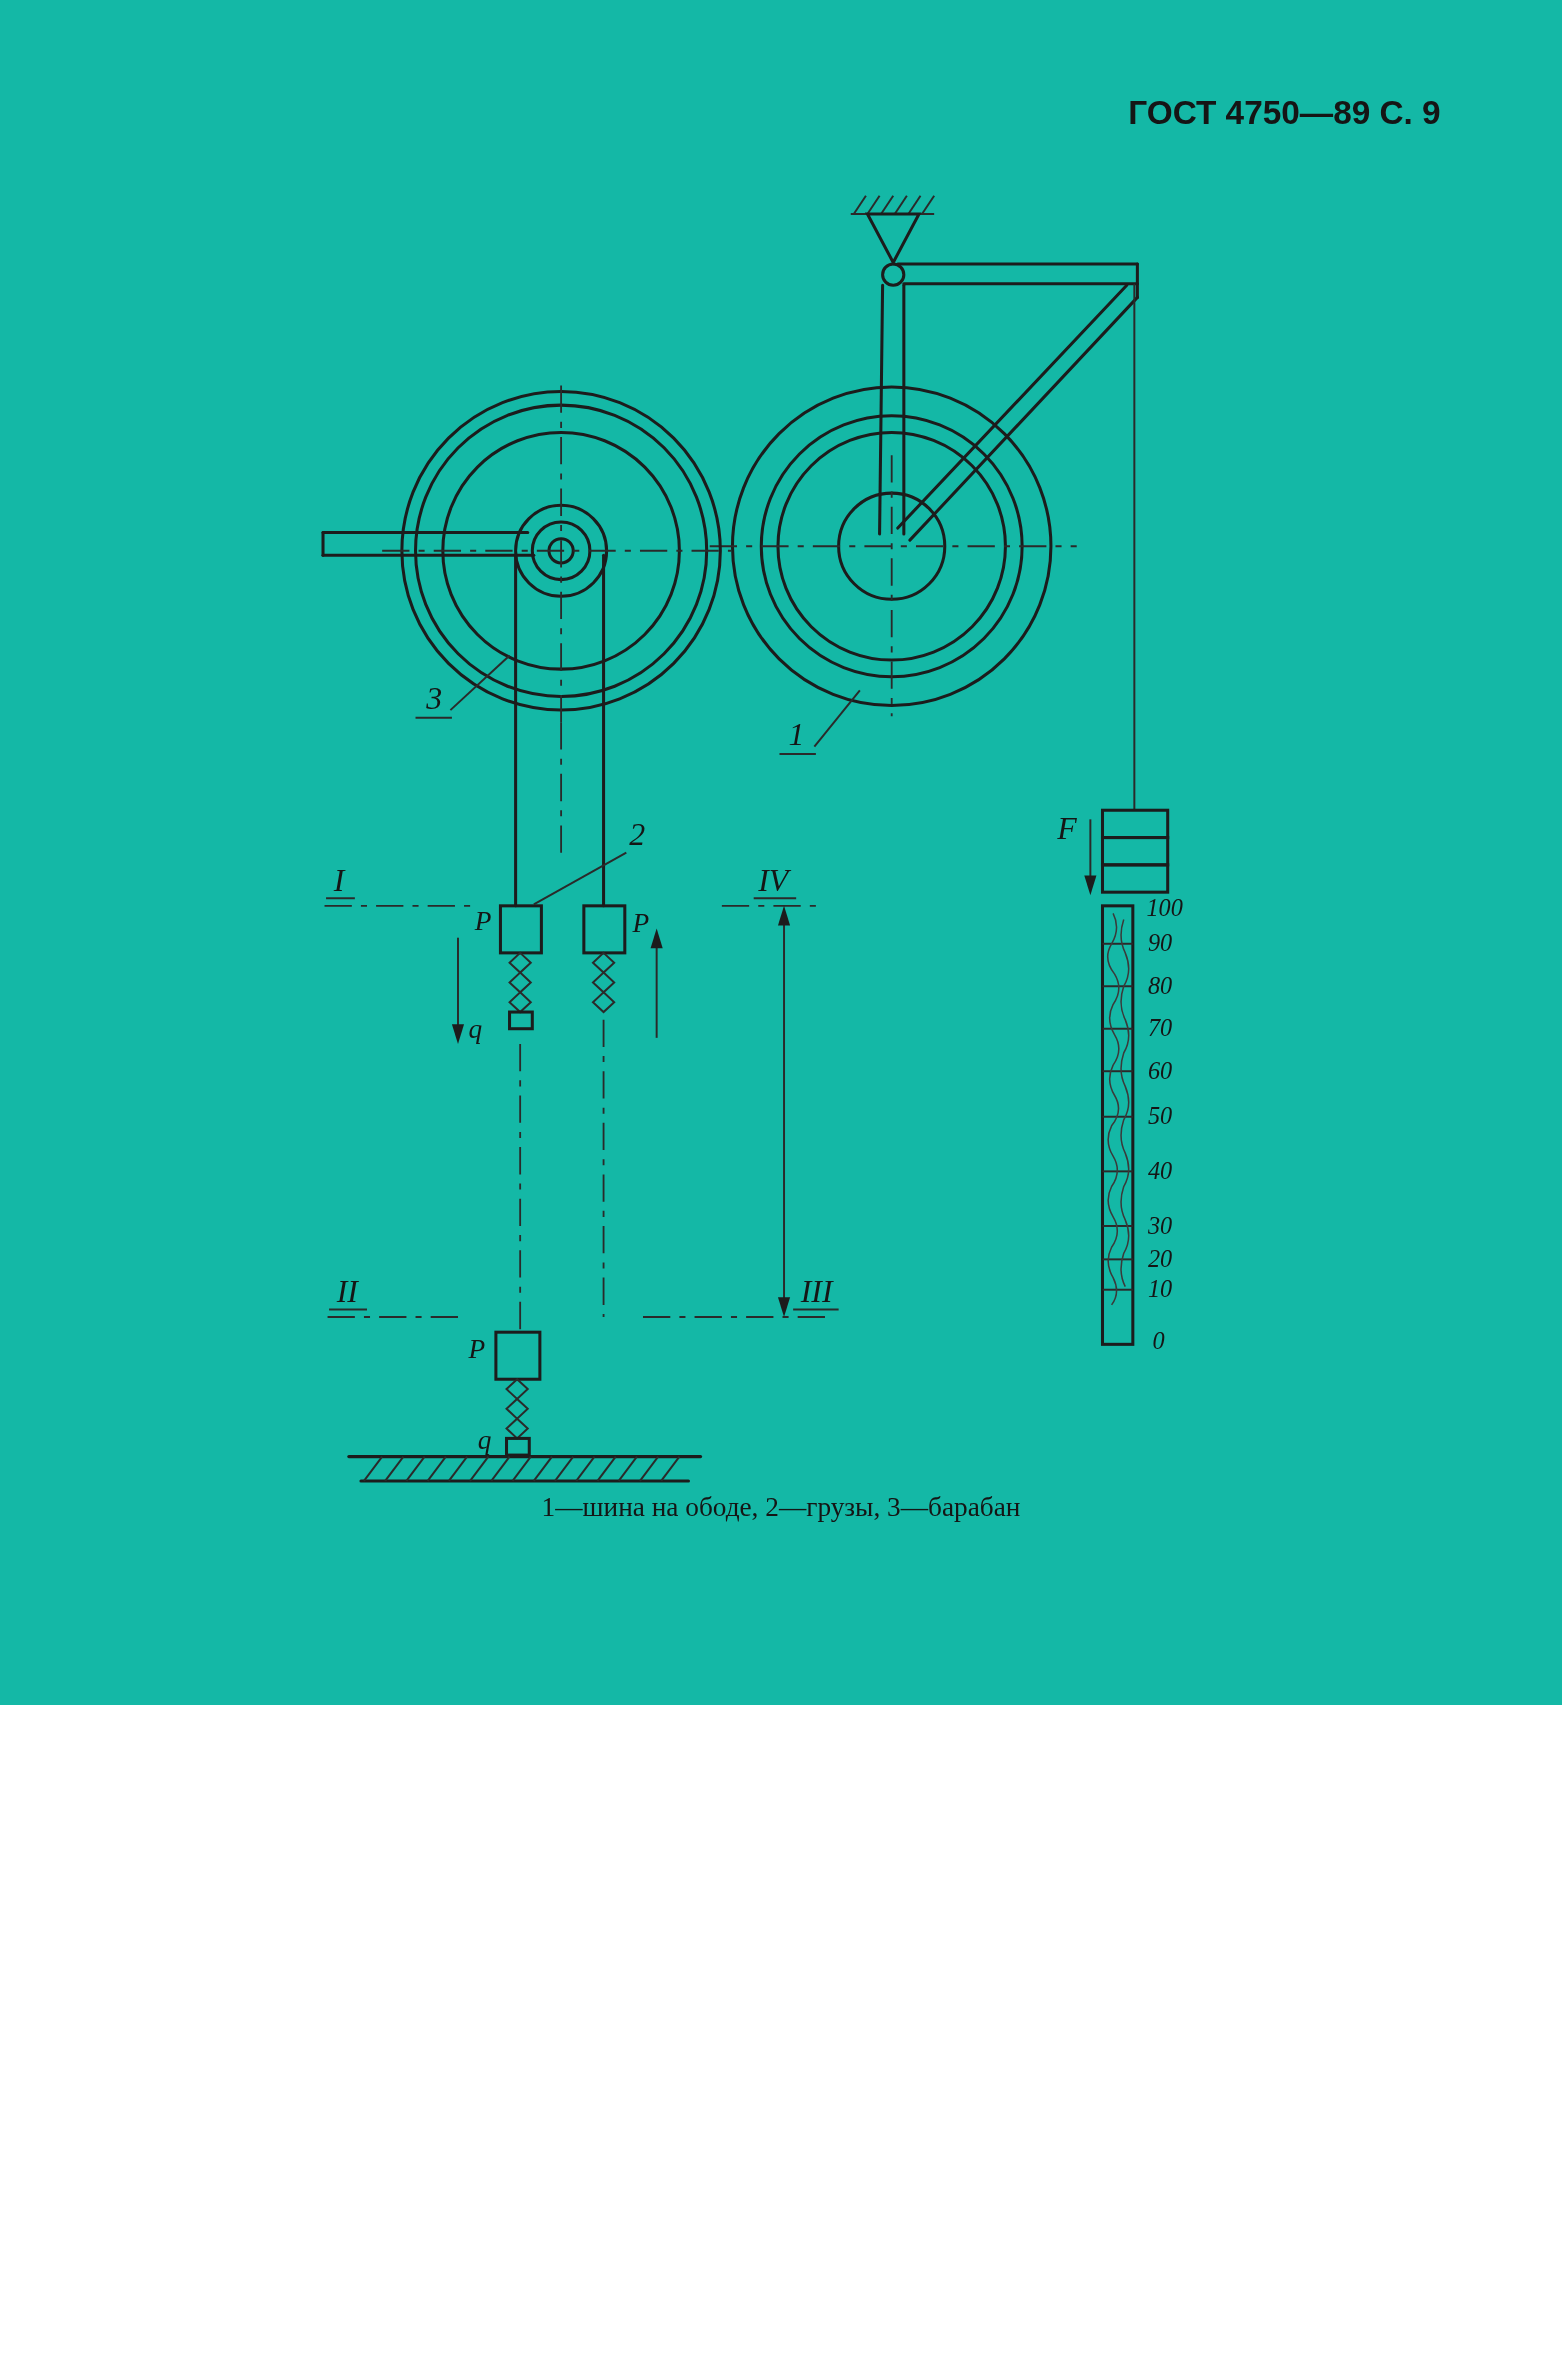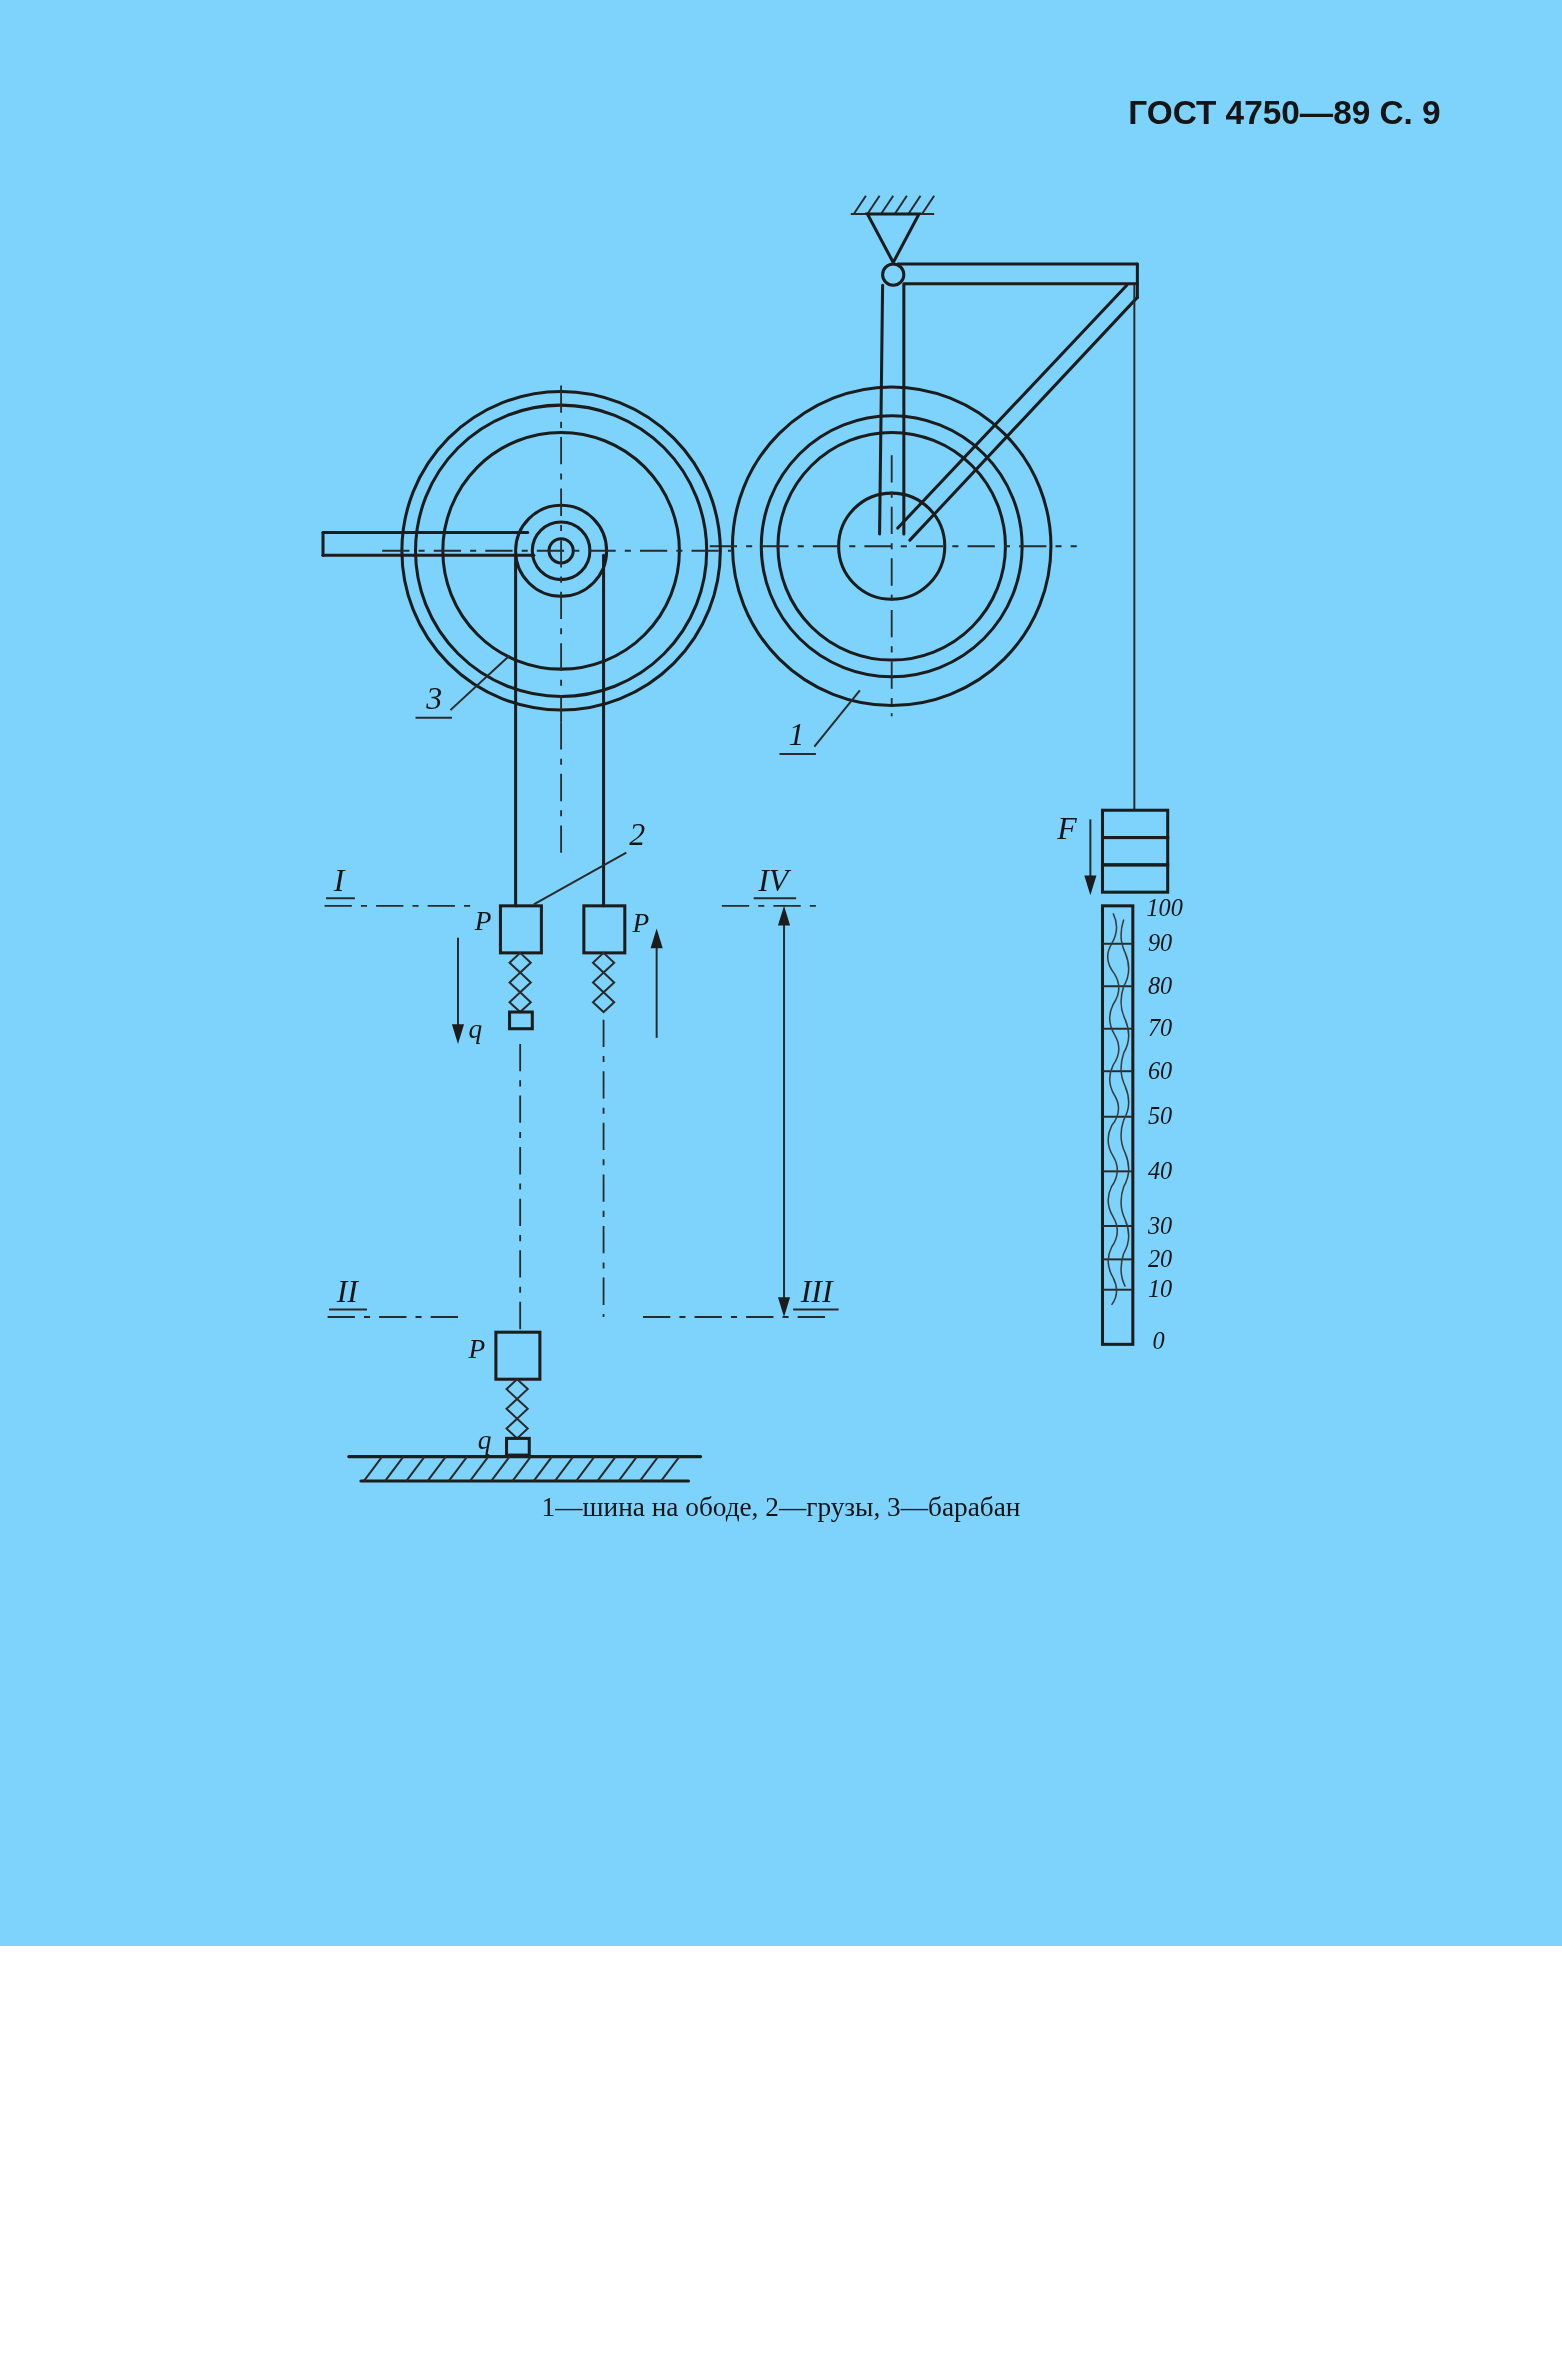--- a/index.html
+++ b/index.html
@@ -1,16 +1,16 @@
 <!DOCTYPE html>
 <html><head>
 <meta charset="utf-8">
 <style>
   html,body{margin:0;padding:0;background:#ffffff;}
-  .page{position:relative;width:1562px;height:1946px;background:#7dd3fc;overflow:hidden;}
+  .page{position:relative;width:1562px;height:1705px;background:#14b8a6;overflow:hidden;}
   svg{position:absolute;left:0;top:0;}
   .ln{stroke:#1c1c1c;stroke-width:2;fill:none;stroke-linecap:round;}
   .thin{stroke:#2a2a2a;stroke-width:1.3;fill:none;}
   .cl{stroke:#2a2a2a;stroke-width:1.2;fill:none;stroke-dasharray:18 6 4 6;}
   .fillDark{fill:#1c1c1c;stroke:none;}
   text{font-family:"Liberation Serif","DejaVu Serif",serif;fill:#151515;}
   .hdr{font-family:"Liberation Sans","DejaVu Sans",sans-serif;font-weight:bold;font-size:22px;}
   .lab{font-style:italic;font-size:21px;}
   .lab-sm{font-style:italic;font-size:18px;}
   .tick{font-style:italic;font-size:16px;}

